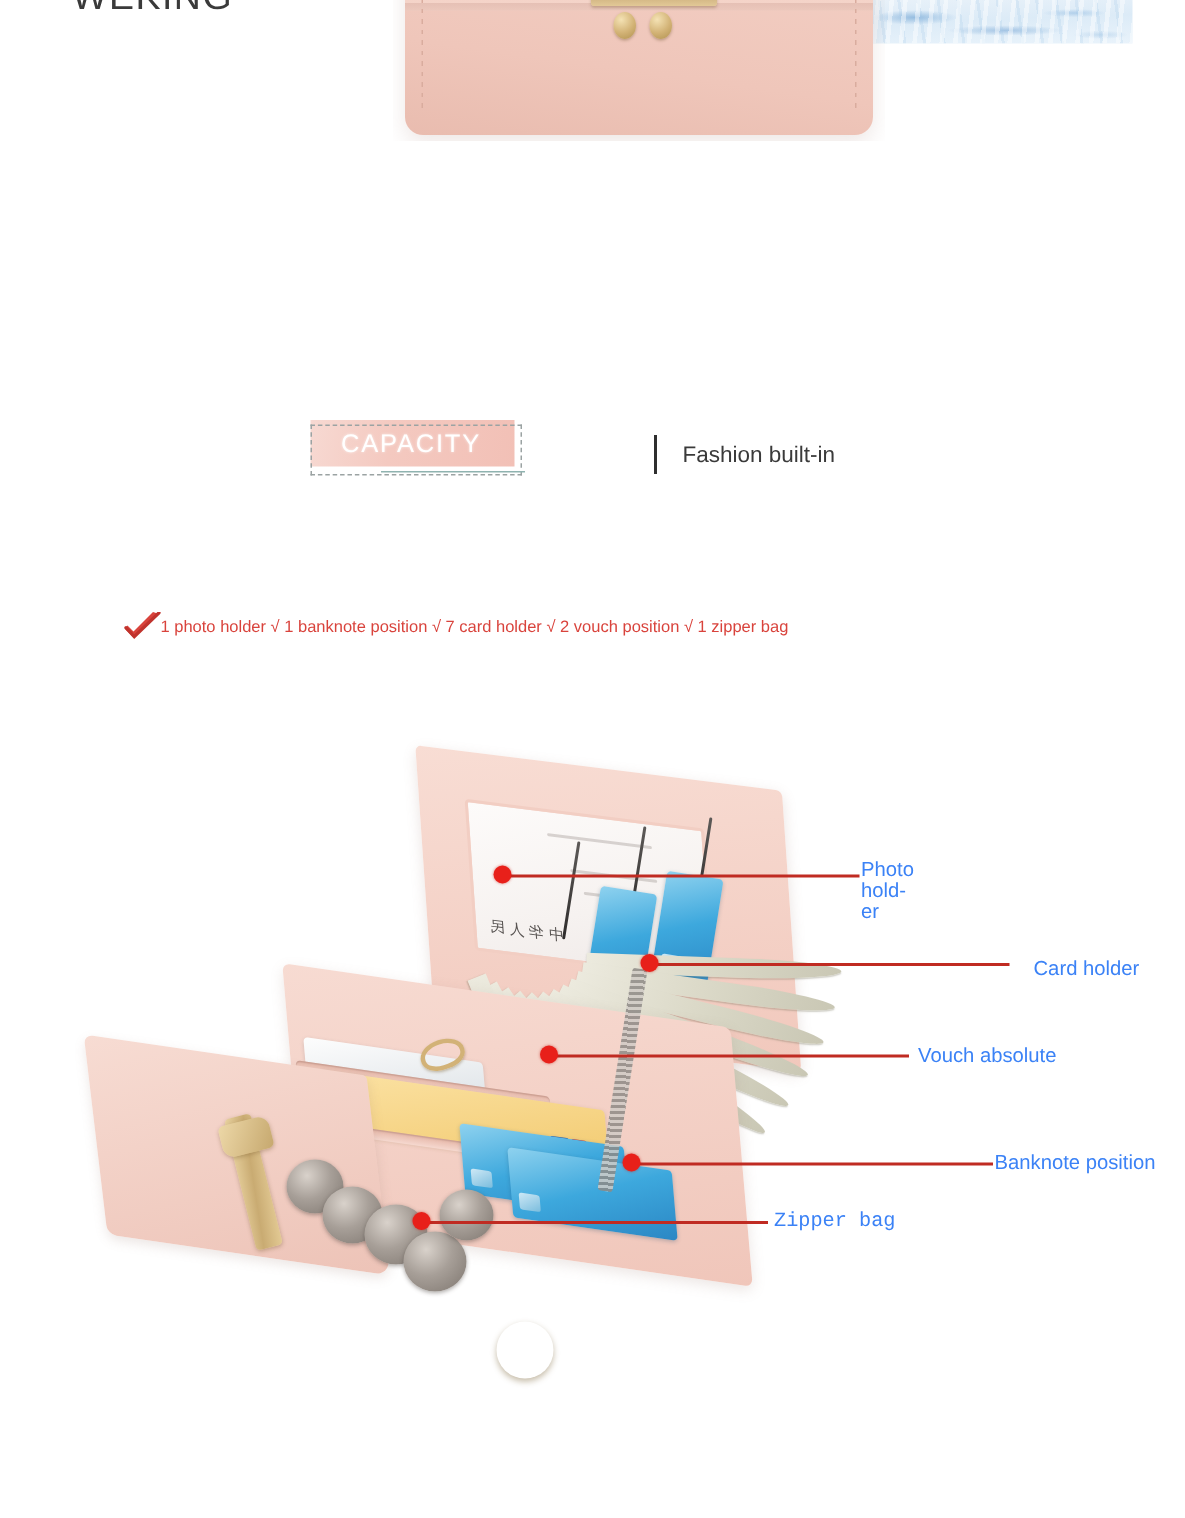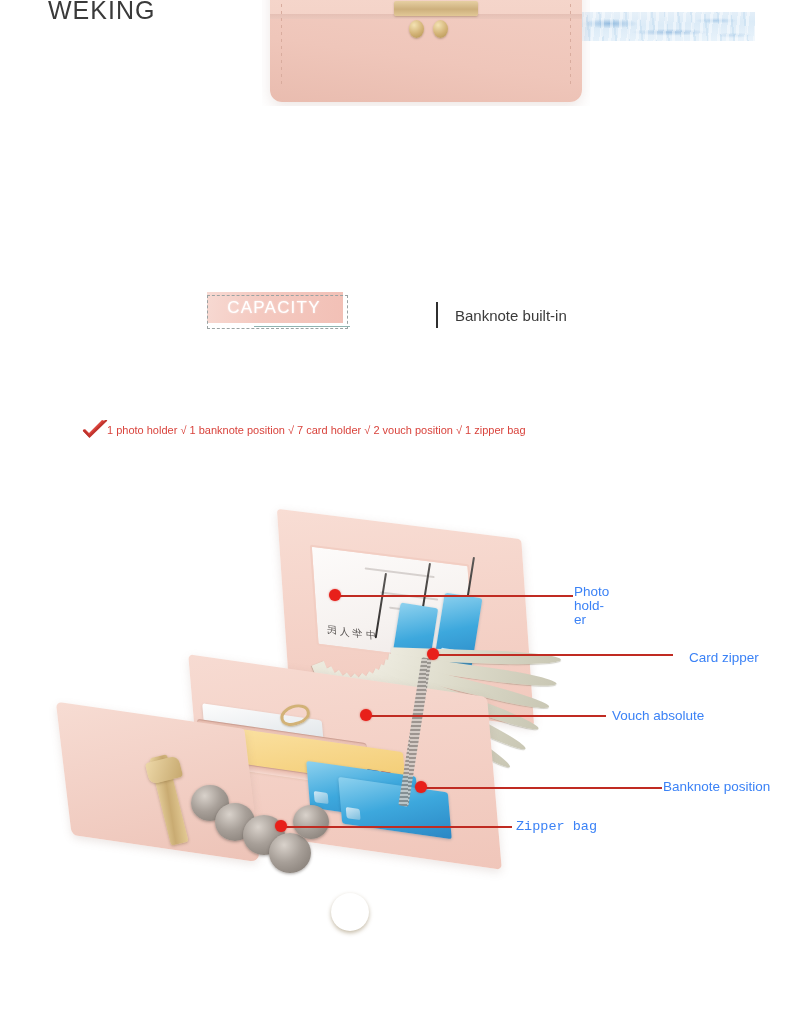--- a/index.html
+++ b/index.html
@@ -9,21 +9,21 @@
     background: #ffffff;
   }
   body {
     width: 790px; height: 1012px;
     position: relative;
     overflow: hidden;
     font-family: "Liberation Sans", "DejaVu Sans", sans-serif;
     -webkit-font-smoothing: antialiased;
   }
 
-  .page { position: absolute; inset: 0; background:#fff;margin-top:12px; }
+  .page { position: absolute; inset: 0; background:#fff; }
 
   
   .brand-word {
     position: absolute;
     left: 48px; top: -16px;
     font-size: 25px;
     letter-spacing: 1px;
     color: #3a3a3a;
     font-family: "Liberation Sans", sans-serif;
     white-space: nowrap;
@@ -339,21 +339,21 @@
 
   <div class="capacity-block">
     <div class="cap-fill"></div>
     <div class="cap-label">CAPACITY</div>
     <div class="cap-dash"></div>
     <div class="cap-underline"></div>
   </div>
 
   <div class="powerful">
     <div class="vbar"></div>
-    <div class="powerful-text">Banknote built-in</div>
+    <div class="powerful-text">Fashion built-in</div>
   </div>
 
 
   <div class="feature-line">
     <span class="check-icon">
       <svg viewBox="0 0 26 20" width="26" height="20" aria-hidden="true">
         <path d="M1 11 L7 17 L23 1 L20 0 L7 13 L3 9 Z" fill="#d9433c"></path>
         <path d="M2 10.5 L7.5 16.5 L24 0.5" stroke="#c0332d" stroke-width="2.2" fill="none" stroke-linecap="round"></path>
       </svg>
     </span>
@@ -436,21 +436,21 @@
   <div>
     <div class="ann-line" style="left:335px; top:583px; width:238px;"></div>
     <div class="ann-dot" style="left:329px; top:577px;"></div>
     <div class="ann-label wrapped" style="left:574px; top:573px;">
       <span>Photo hold-</span><br>
       <span>er</span>
     </div>
 
     <div class="ann-line" style="left:433px; top:642px; width:240px;"></div>
     <div class="ann-dot" style="left:427px; top:636px;"></div>
-    <div class="ann-label" style="left:689px; top:639px;">Card zipper</div>
+    <div class="ann-label" style="left:689px; top:639px;">Card holder</div>
 
     <div class="ann-line" style="left:366px; top:703px; width:240px;"></div>
     <div class="ann-dot" style="left:360px; top:697px;"></div>
     <div class="ann-label" style="left:612px; top:697px;">Vouch absolute</div>
 
     <div class="ann-line" style="left:421px; top:775px; width:241px;"></div>
     <div class="ann-dot" style="left:415px; top:769px;"></div>
     <div class="ann-label" style="left:663px; top:768px;">Banknote position</div>
 
     <div class="ann-line" style="left:281px; top:814px; width:231px;"></div>

